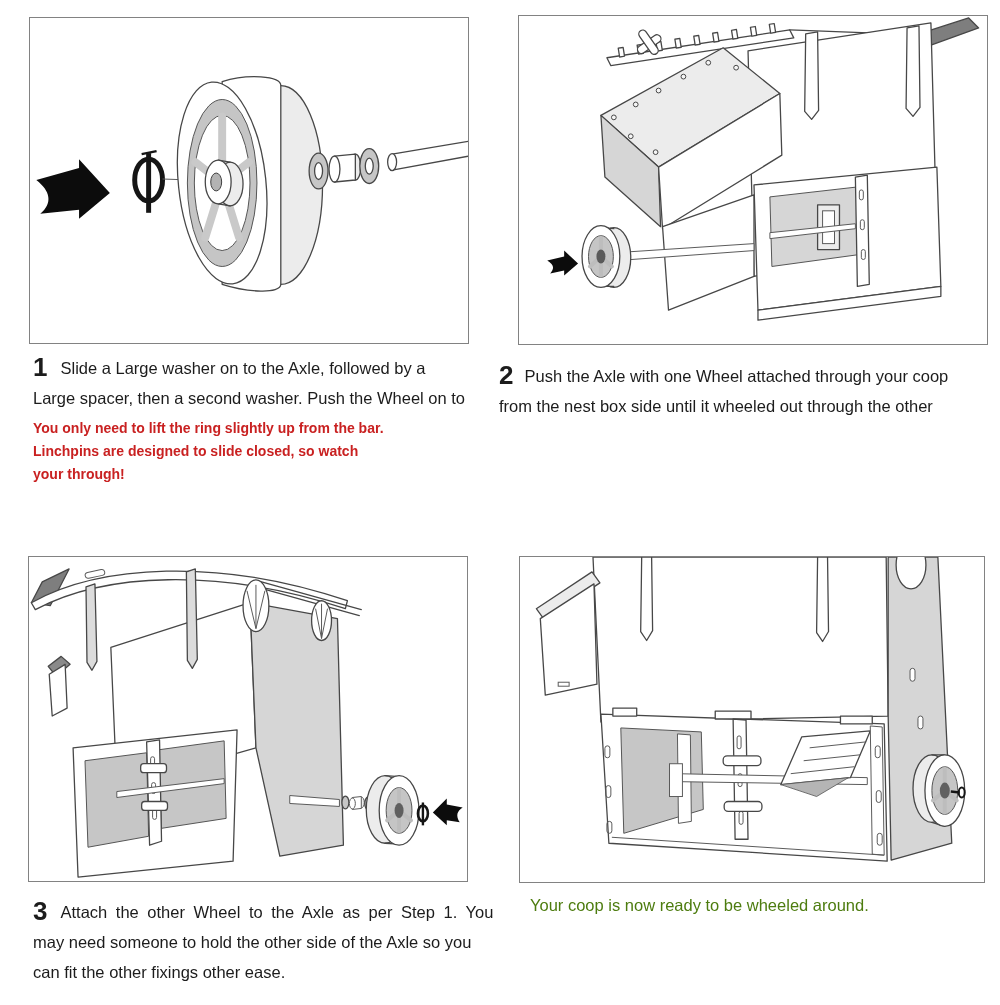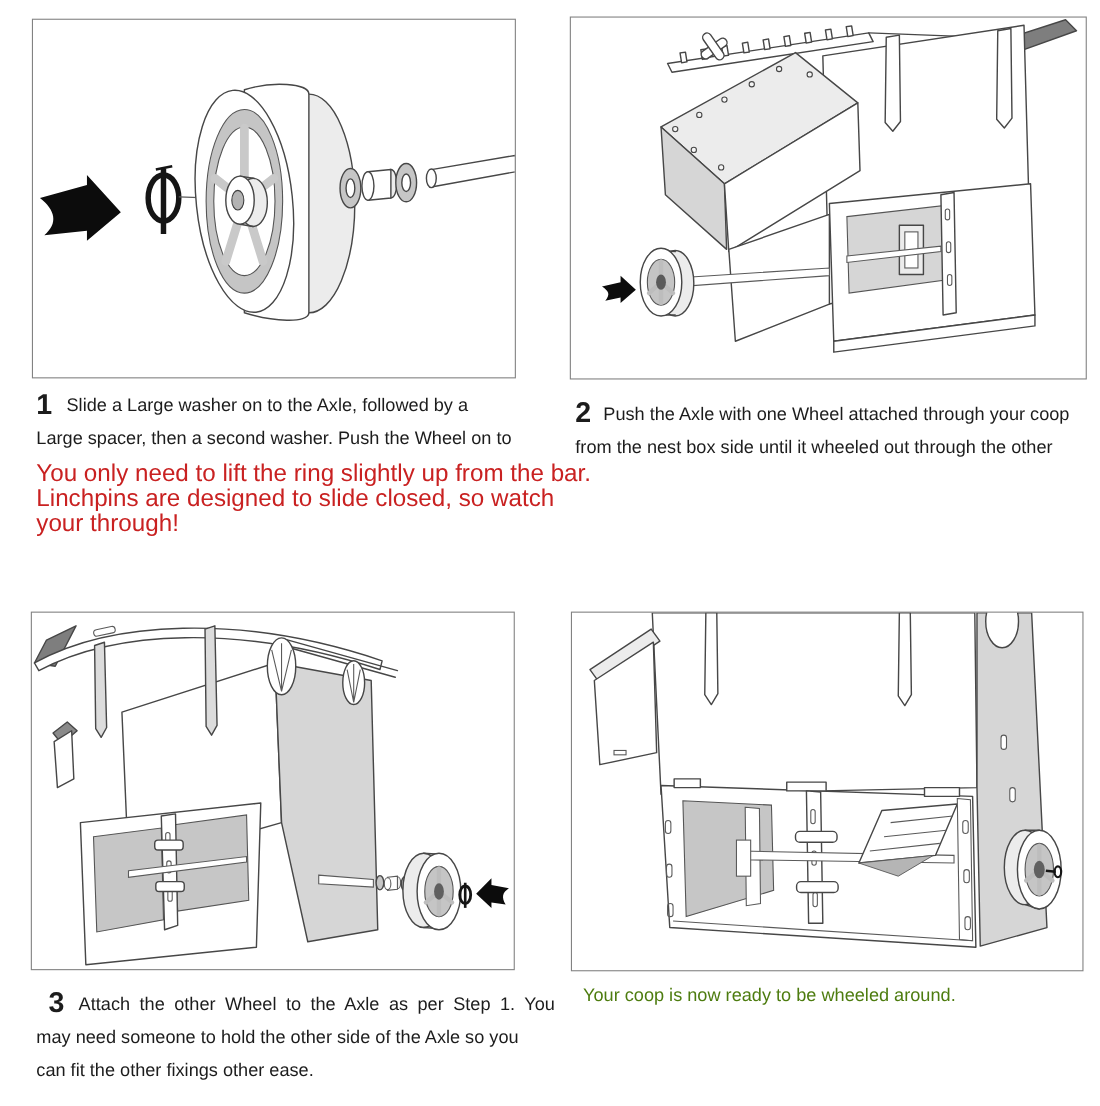--- a/index.html
+++ b/index.html
@@ -3,22 +3,22 @@
 <meta charset="utf-8">
 <style>
   html,body{margin:0;padding:0;background:#ffffff;}
   .page{position:relative;width:1000px;height:1005px;background:#ffffff;overflow:hidden;
         font-family:"Liberation Sans",sans-serif;color:#1c1c1c;padding-left:33px;}
   .panel{position:absolute;border:1px solid #828282;background:#ffffff;box-sizing:border-box;}
   .panel svg{display:block;width:100%;height:100%;}
   .caption{position:absolute;font-size:16.5px;color:#1c1c1c;}
   .cap-line{line-height:30px;white-space:nowrap;}
   .step-num{font-size:26px;font-weight:700;margin-right:13px;vertical-align:-2px;}
-  .justify1{word-spacing:4px;margin-left:11px;}
-  .warning{margin-top:4px;font-size:22px;line-height:23px;font-weight:400;}
+  .justify1{word-spacing:4px;}
+  .warning{margin-top:4px;font-size:14px;line-height:23px;font-weight:700;}
   .warning div{white-space:nowrap;}
   
   .s{stroke:#474747;stroke-width:1.3;stroke-linejoin:round;stroke-linecap:round;}
   .t{stroke:#5a5a5a;stroke-width:1;}
   .fw{fill:#ffffff;}
   .fl{fill:#ececec;}
   .fg{fill:#d6d6d6;}
   .fgg{fill:#c6c6c6;}
   .fdk{fill:#7e7e7e;}
   .rim{fill:#c5c5c5;}
@@ -338,21 +338,21 @@
   <div class="caption" style="left: 33px; top: 352px; width: 460px; color: rgb(28, 28, 28);">
     <div class="cap-line"><span class="step-num">1</span><span>Slide a Large washer on to the Axle, followed by a</span></div>
     <div class="cap-line">Large spacer, then a second washer. Push the Wheel on to</div>
     <div class="warning" style="color: rgb(201, 33, 33);">
       <div>You only need to lift the ring slightly up from the bar.</div>
       <div>Linchpins are designed to slide closed, so watch</div>
       <div>your through!</div>
     </div>
   </div>
 
-  <div class="caption" style="left: 523px; top: 360px; width: 470px; color: rgb(28, 28, 28);">
+  <div class="caption" style="left: 499px; top: 360px; width: 470px; color: rgb(28, 28, 28);">
     <div class="cap-line"><span class="step-num" style="margin-right:11px">2</span><span>Push the Axle with one Wheel attached through your coop</span></div>
     <div class="cap-line">from the nest box side until it wheeled out through the other</div>
   </div>
 
   <div class="caption" style="left: 33px; top: 896px; width: 460px; color: rgb(28, 28, 28);">
     <div class="cap-line justify1"><span class="step-num">3</span><span>Attach the other Wheel to the Axle as per Step 1. You</span></div>
     <div class="cap-line">may need someone to hold the other side of the Axle so you</div>
     <div class="cap-line">can fit the other fixings other ease.</div>
   </div>
 

